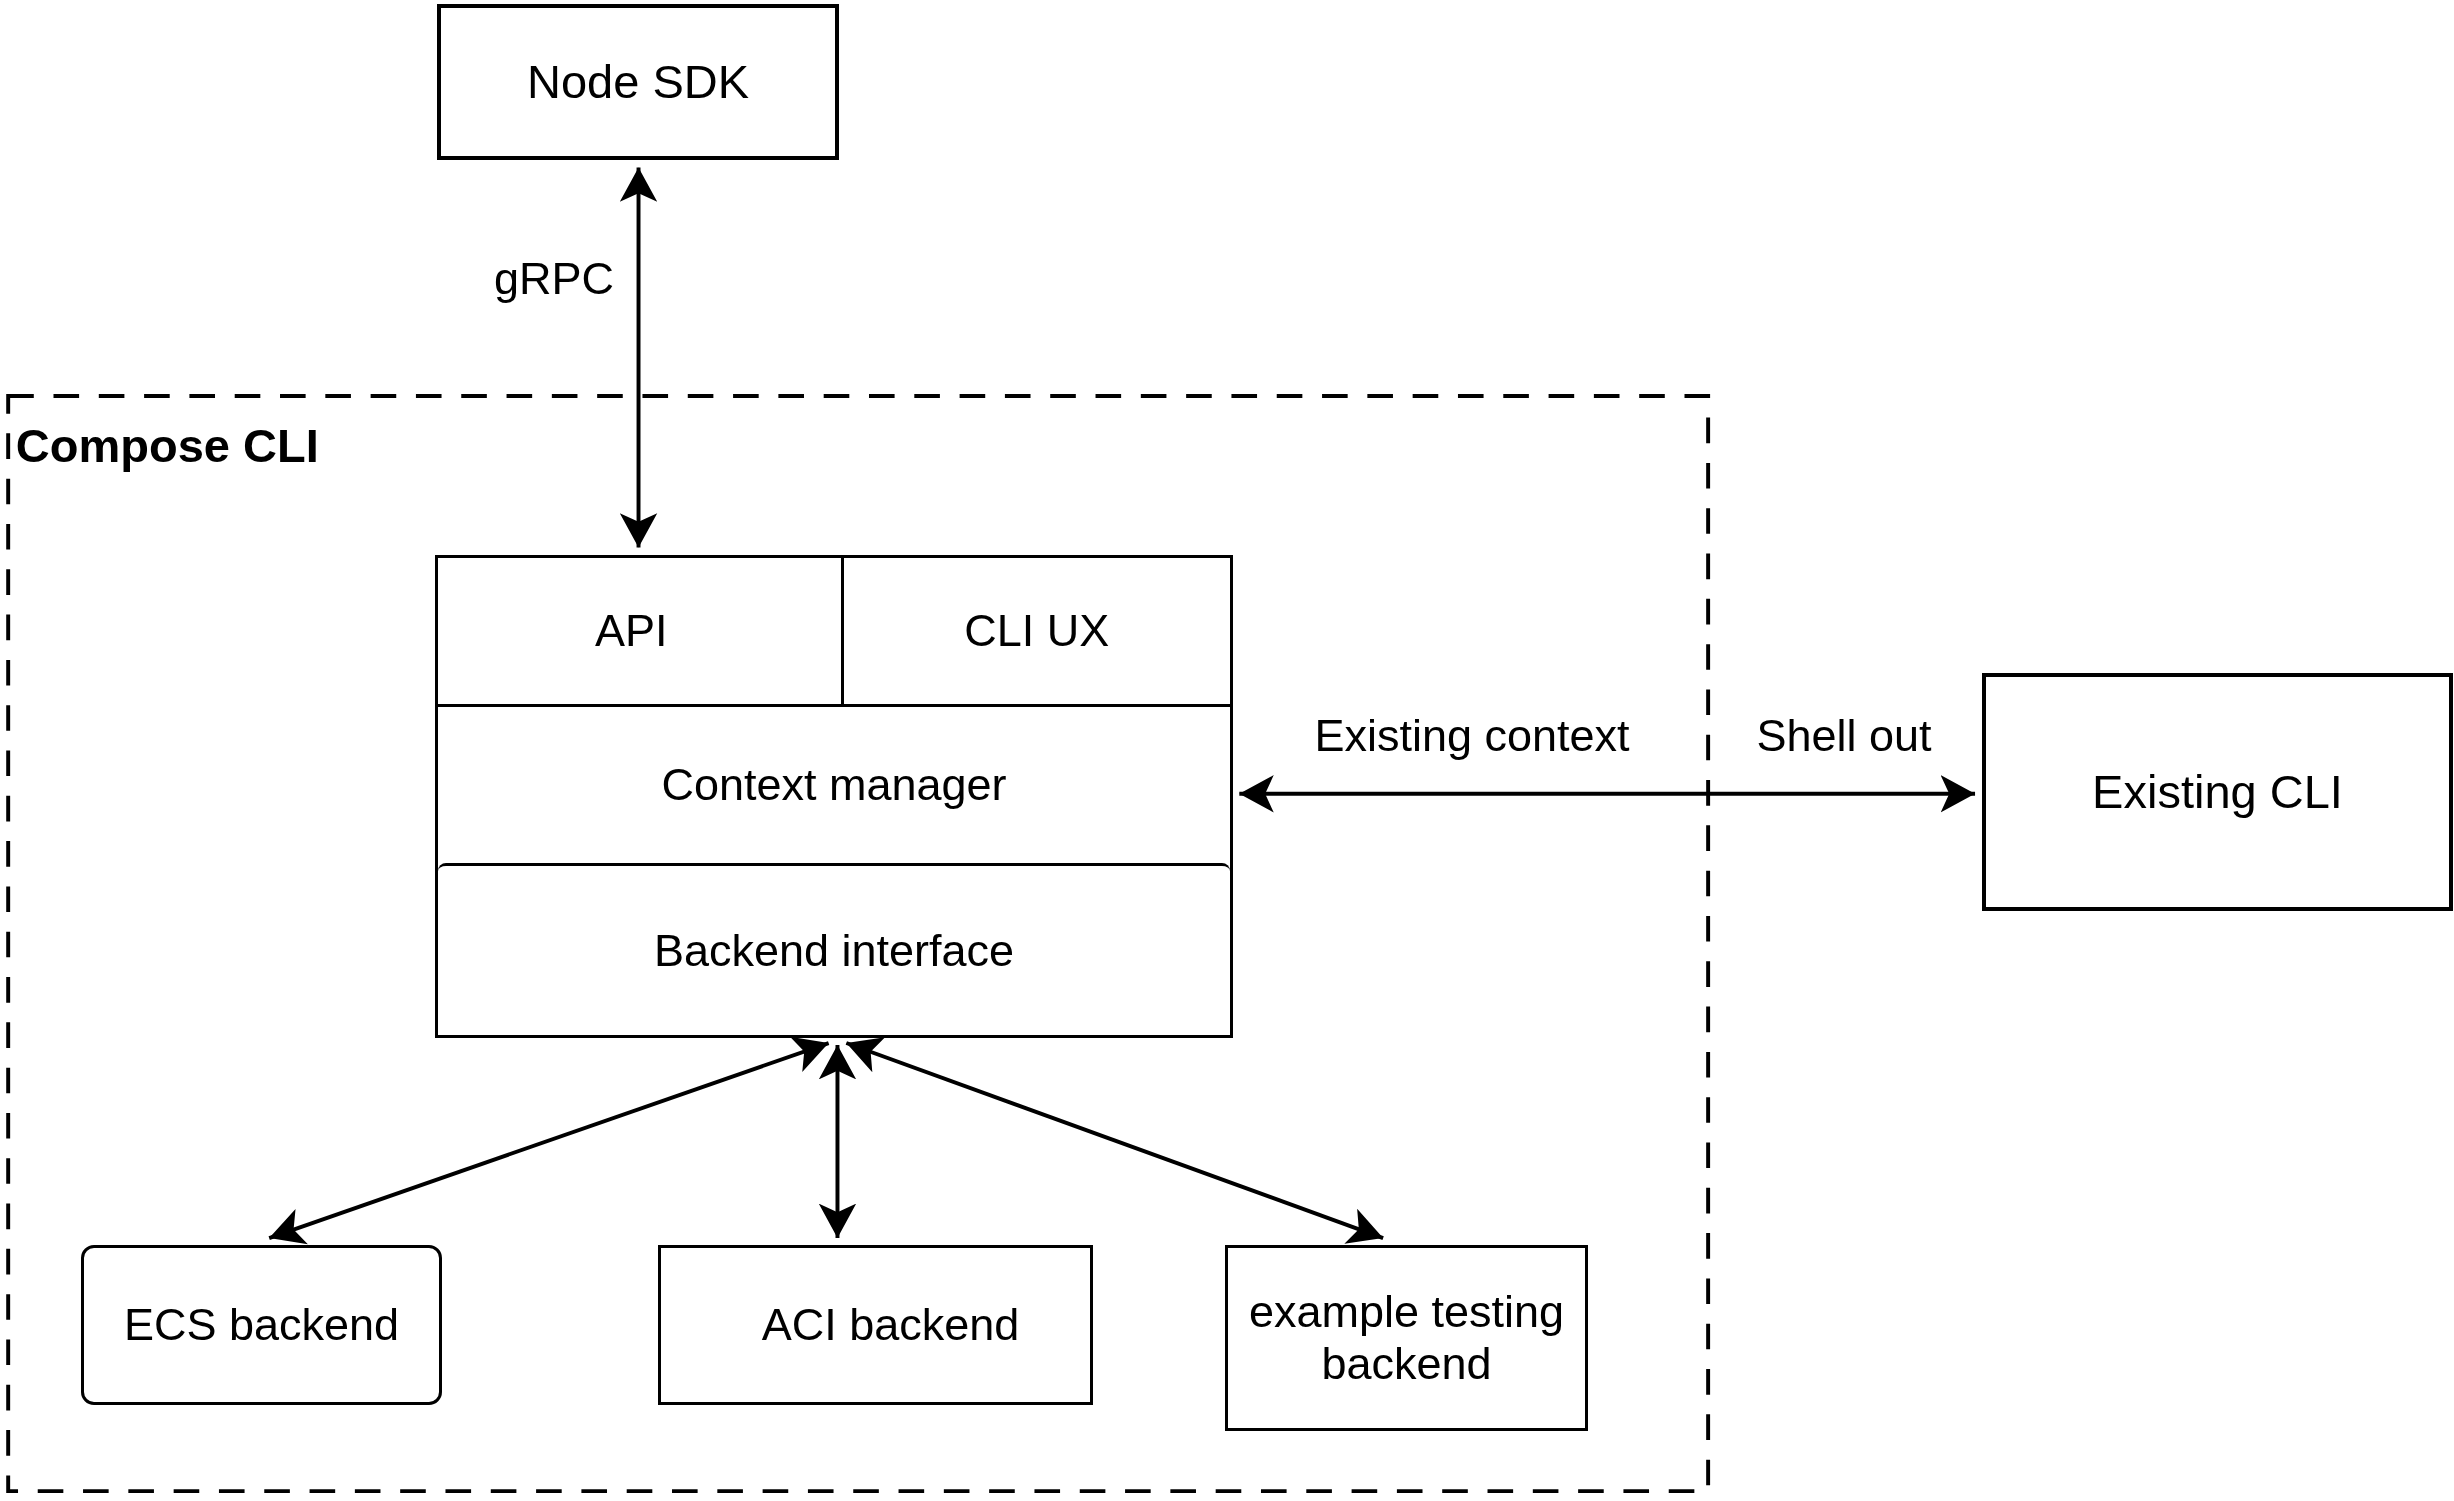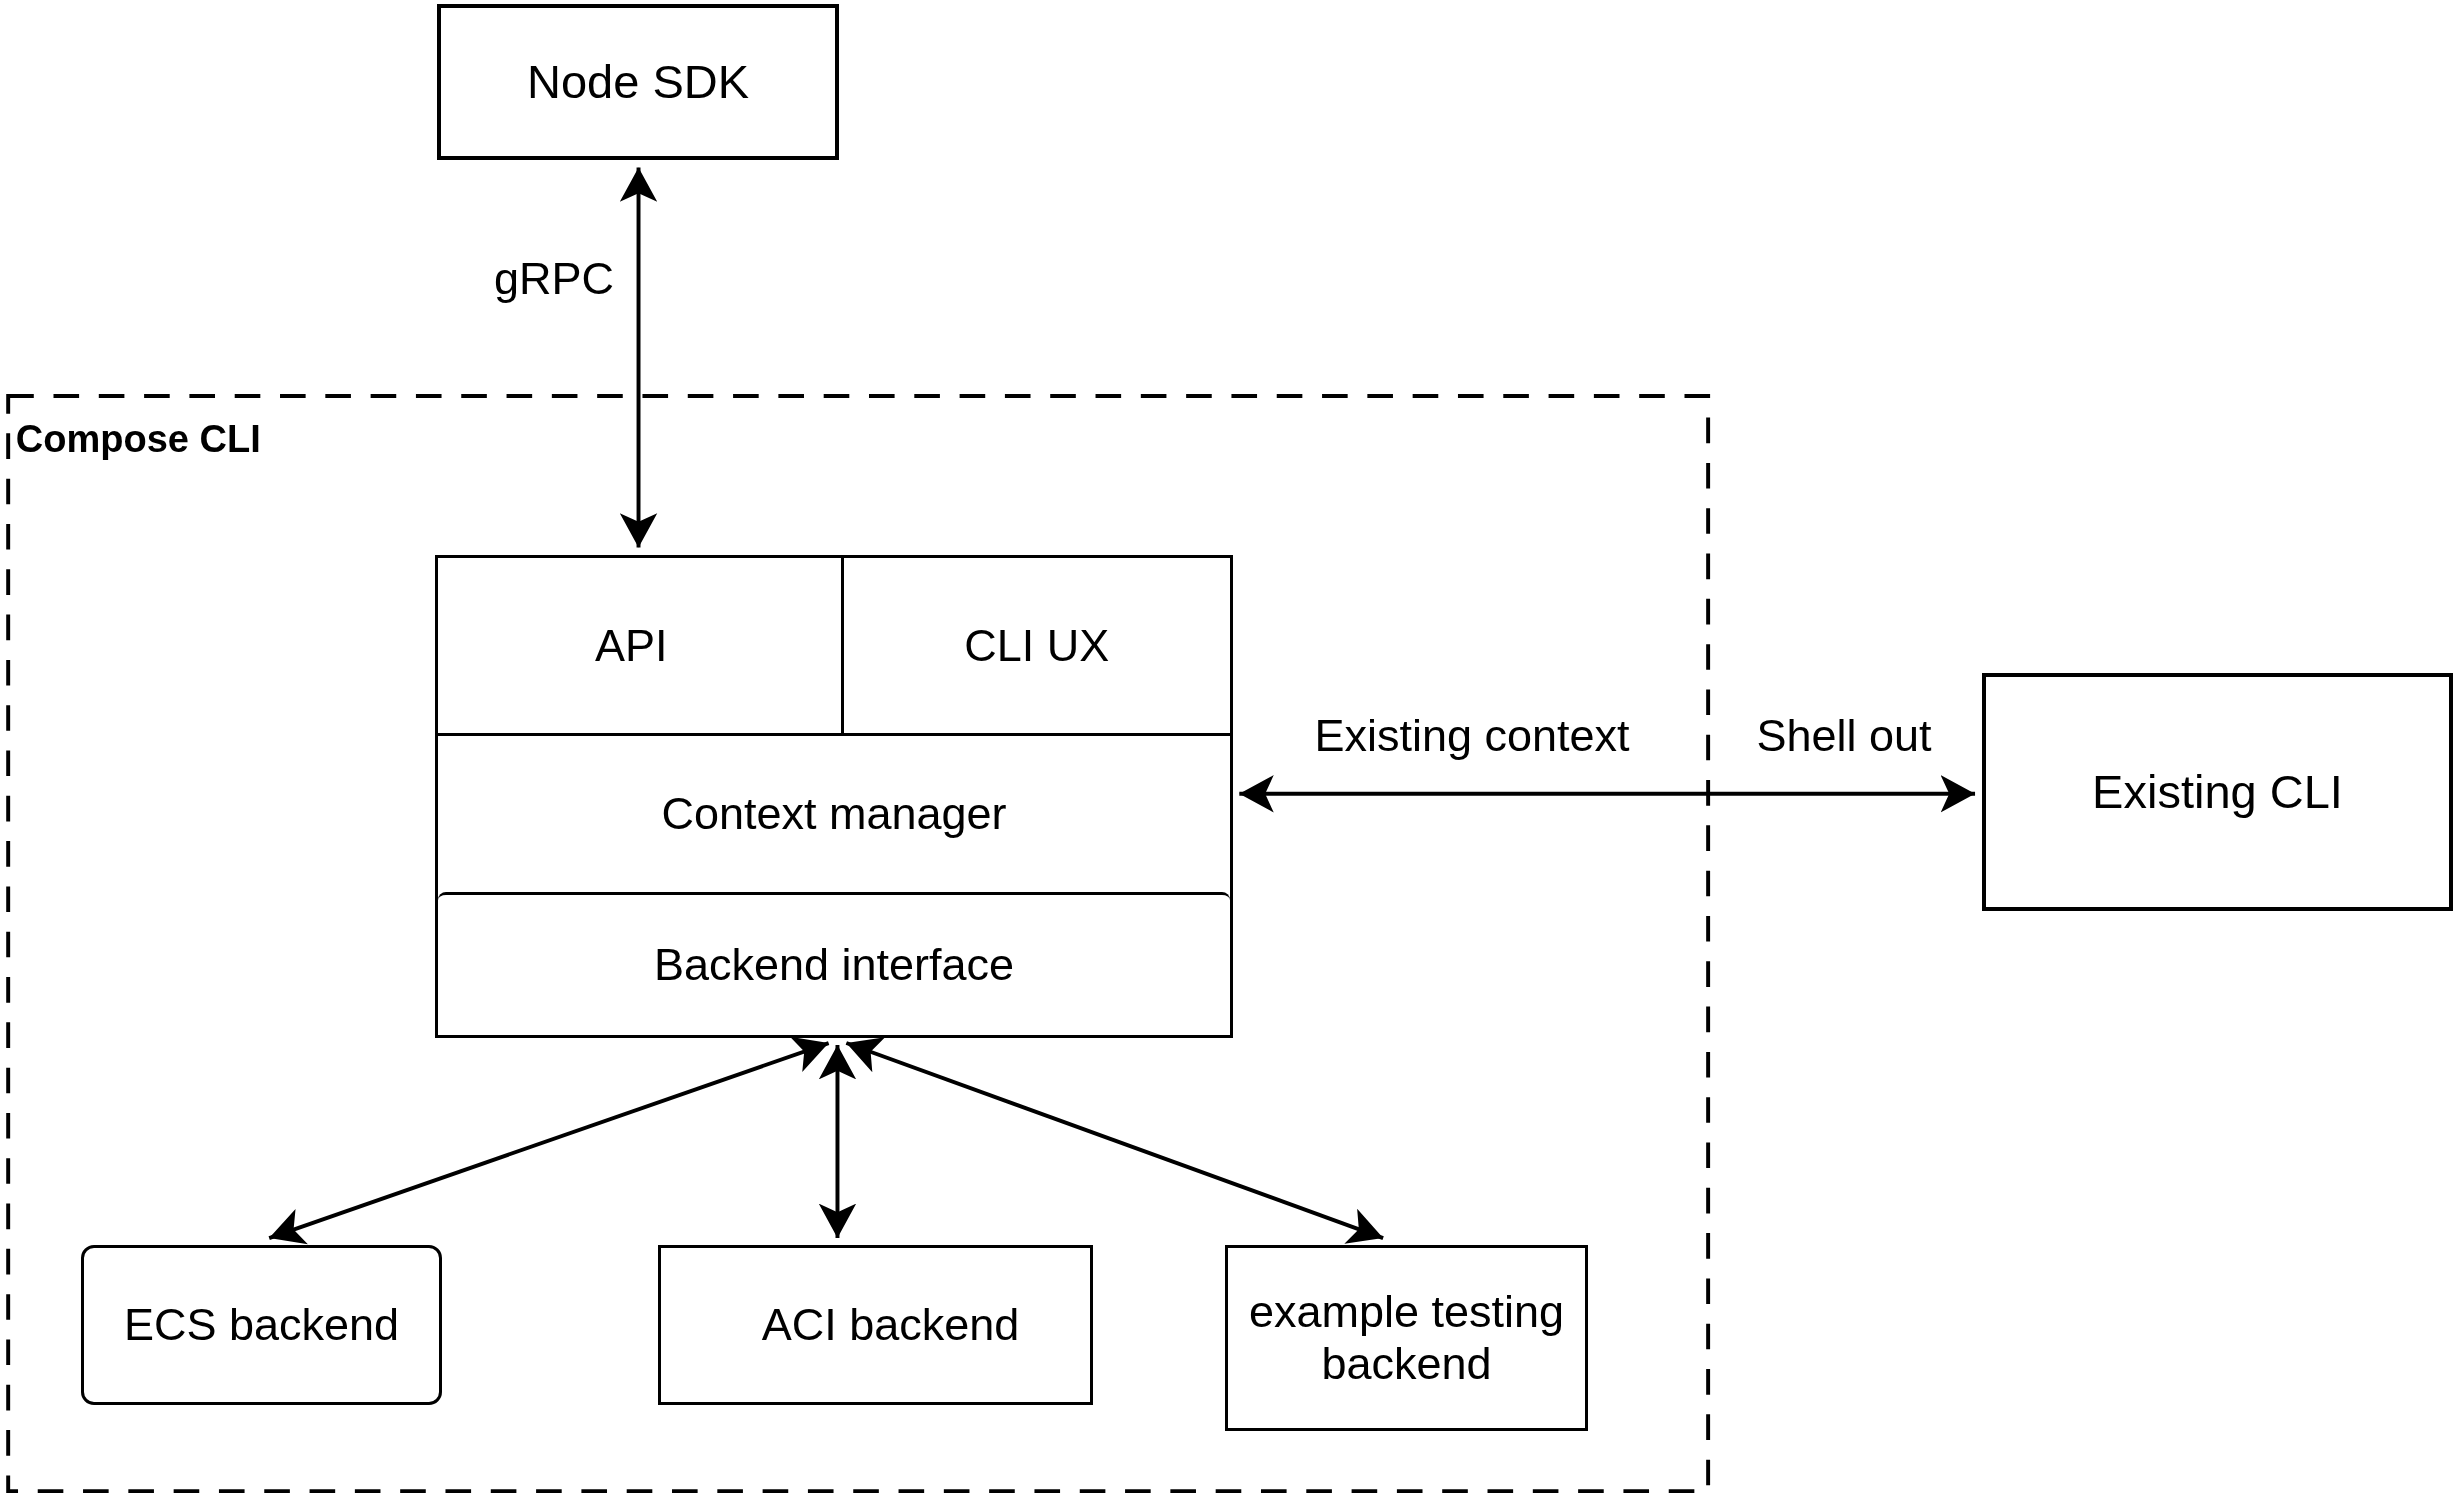--- a/index.html
+++ b/index.html
@@ -56,21 +56,21 @@
     width: 798px;
     height: 483px;
     box-sizing: border-box;
     border: 3.9px solid #000000;
     background: #ffffff;
     display: flex;
     flex-direction: column;
   }
   #composite .split-row {
     display: flex;
-    height: 175px;
+    height: 146px;
     flex: none;
     gap: 16px;
   }
   #composite .cell {
     flex: 1 1 0;
     display: flex;
     align-items: center;
     justify-content: center;
     font-size: 45px;
   }
@@ -97,21 +97,21 @@
     line-height: 1.2;
     white-space: nowrap;
   }
   #grpc-label             { left: 417px;  top: 252px; width: 197px; text-align: right; }
   #existing-context-label { left: 1233px; top: 709px; width: 394px; text-align: center; margin-left: 42px; }
   #shell-out-label        { left: 1718px; top: 709px; width: 252px; text-align: center; }
   #compose-cli-label {
     position: absolute;
     left: 15.8px;
     top: 418px;
-    font-size: 38px;
+    font-size: 47px;
     font-weight: bold;
     white-space: nowrap;
   }
 </style>
 </head>
 <body>
 
 <div id="canvas">
 
   <svg id="connector-layer" viewBox="0 0 2492 1524" xmlns="http://www.w3.org/2000/svg">

